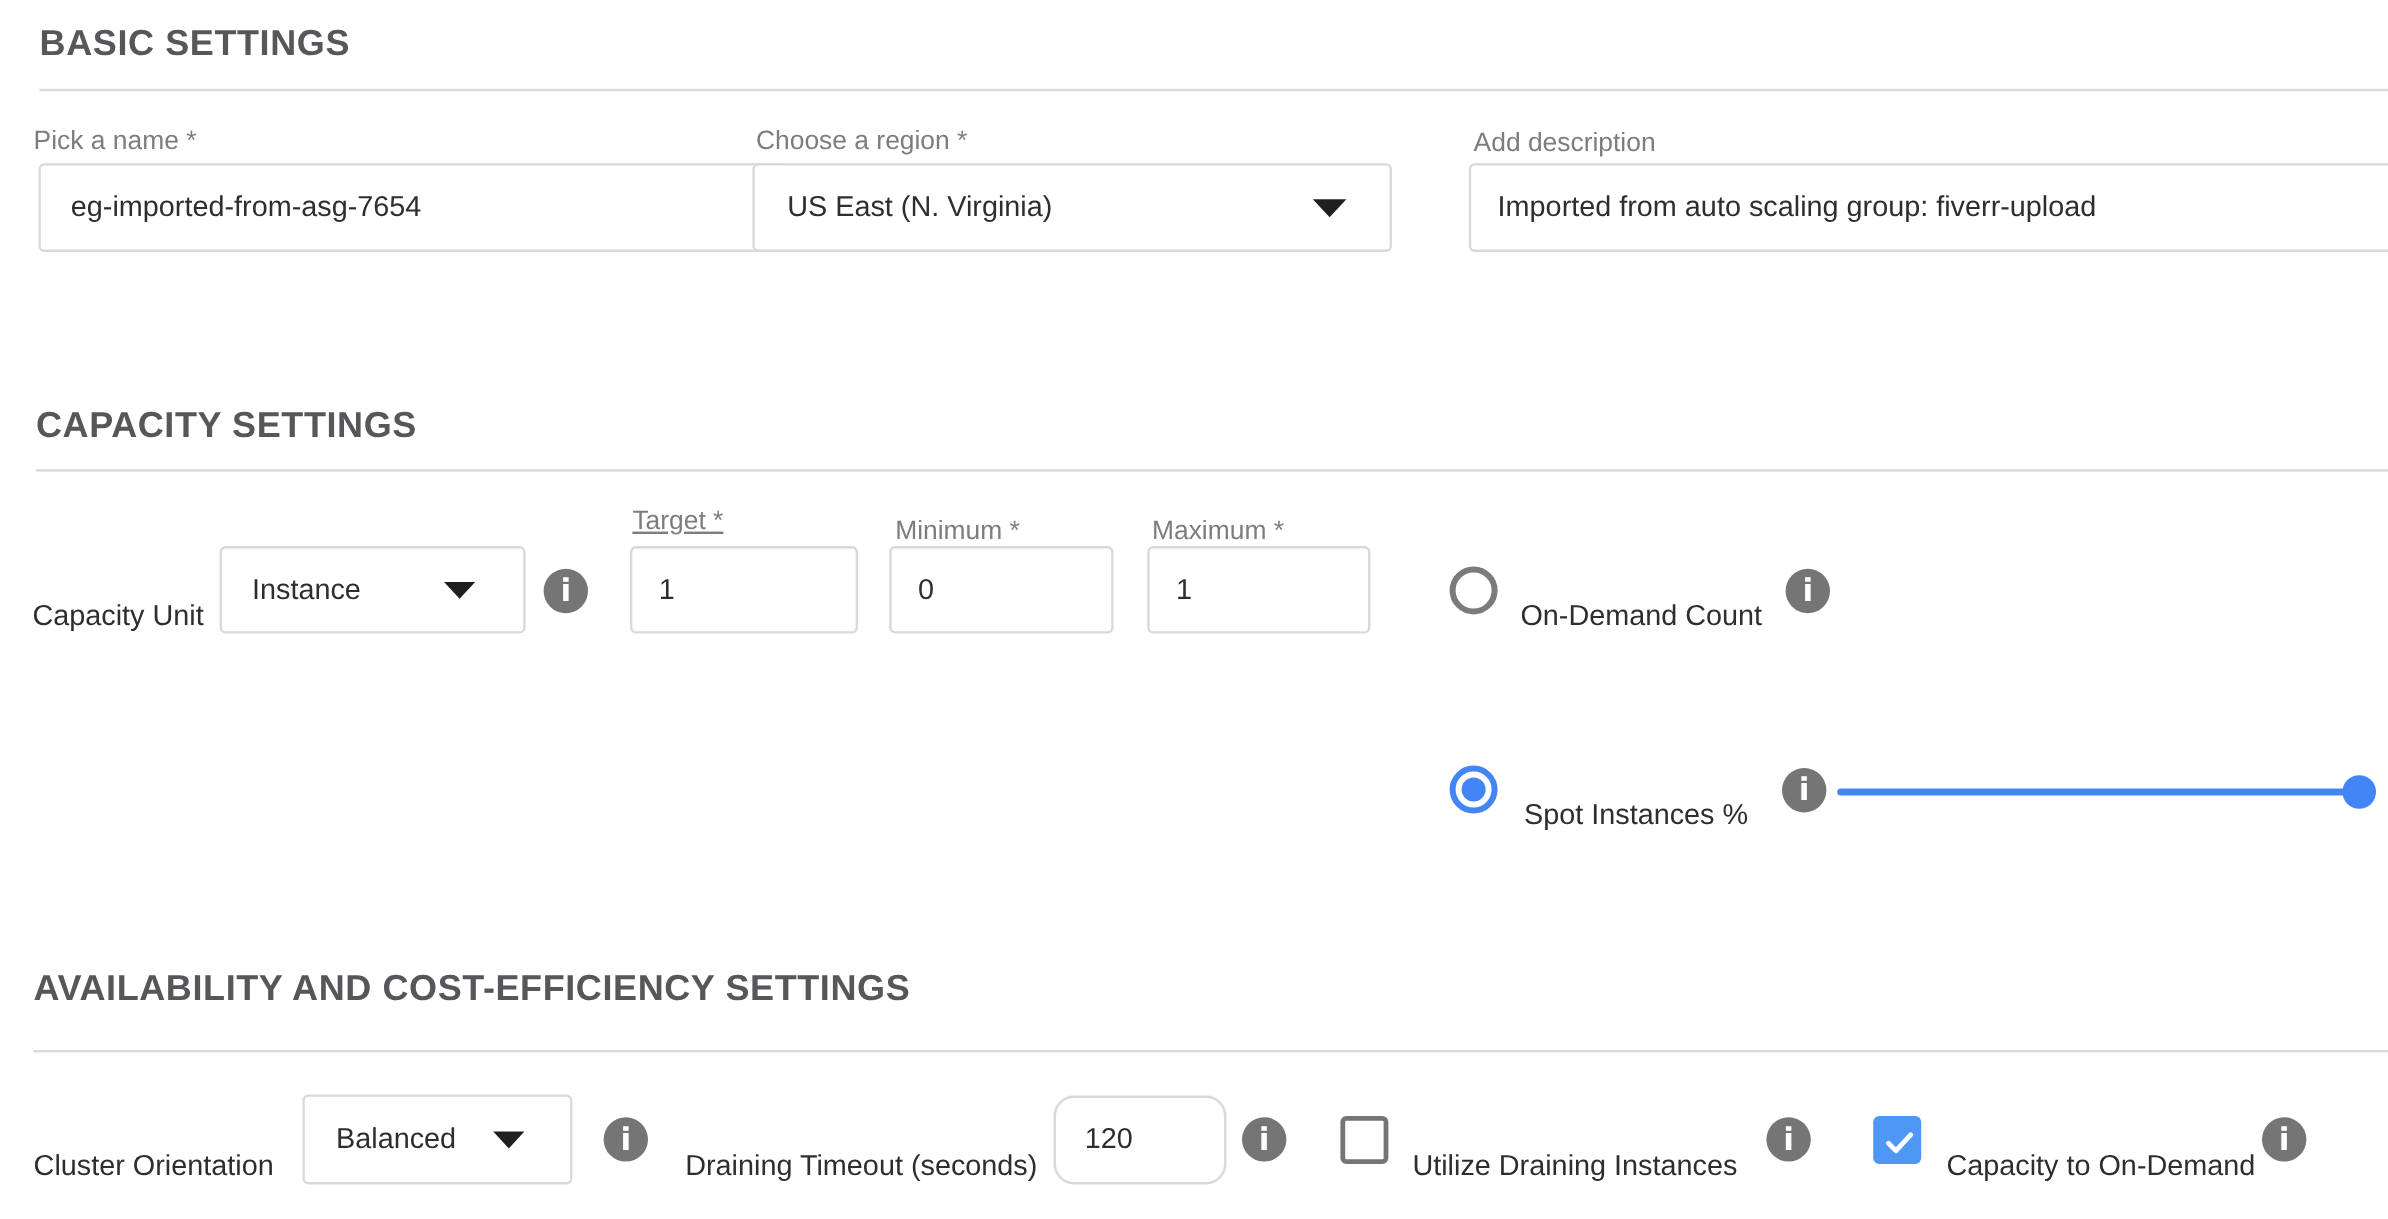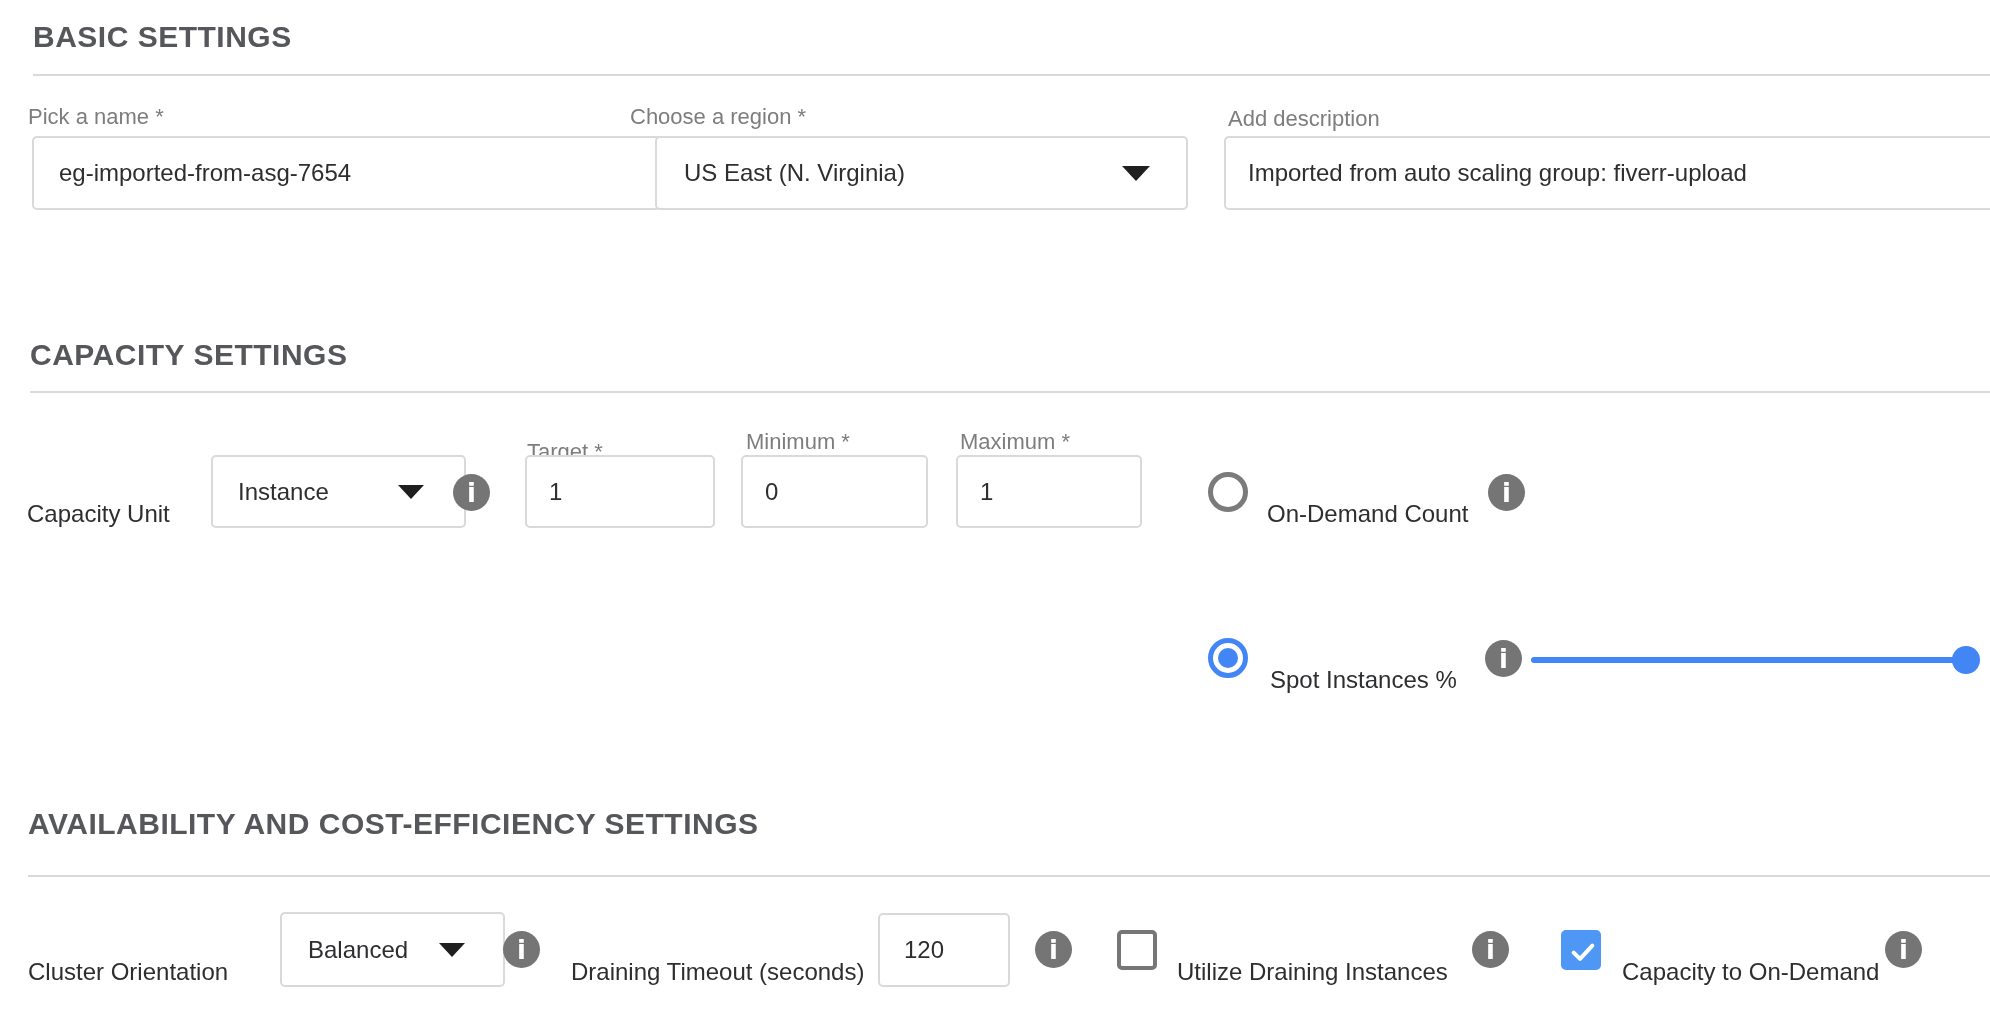--- a/index.html
+++ b/index.html
@@ -30,21 +30,21 @@
   
   .text-input {
     border: 2px solid #d9d9d9; border-radius: 5px; background: #fff;
     font-family: inherit; font-size: 24px; color: #2d2e30;
     outline: none;
   }
 
   
   .select-box {
     border: 2px solid #d9d9d9; border-radius: 5px; background: #fff;
-    display: flex; align-items: center; cursor: pointer; margin-left: 28px;
+    display: flex; align-items: center; cursor: pointer;
   }
   .select-box .select-value {
     font-size: 24px; color: #2d2e30; white-space: nowrap;
   }
   .caret {
     width: 0; height: 0; position: absolute;
     border-left: 14px solid transparent;
     border-right: 14px solid transparent;
     border-top: 15px solid #1f1f1f;
     top: 50%; margin-top: -7px;
@@ -117,21 +117,21 @@
 <div class="abs section-title" style="left:30px; top:338px;">CAPACITY SETTINGS</div>
 <div class="abs divider" style="left:30px; top:391px; right:0;"></div>
 
 <div class="abs inline-label" style="left:27px; top:472px;">Capacity Unit</div>
 <div class="abs select-box" style="left:183px; top:455px; width:255px; height:73px; padding-left:25px;">
   <span class="select-value">Instance</span>
   <span class="caret small" style="right:40px;"></span>
 </div>
 <div class="abs info-icon" style="left:453px; top:474px;">i</div>
 
-<div class="abs field-label" style="left:527px; top:440px;">Target *</div>
+<div class="abs field-label" style="left:527px; top:422px;text-decoration:underline;">Target *</div>
 <input class="abs text-input" style="left: 525px; top: 455px; width: 190px; height: 73px; padding-left: 22px;" value="1">
 
 <div class="abs field-label" style="left:746px; top:430px;">Minimum *</div>
 <input class="abs text-input" style="left: 741px; top: 455px; width: 187px; height: 73px; padding-left: 22px;" value="0">
 
 <div class="abs field-label" style="left:960px; top:430px;">Maximum *</div>
 <input class="abs text-input" style="left: 956px; top: 455px; width: 186px; height: 73px; padding-left: 22px;" value="1">
 
 <div class="radio" style="left:1208px; top:472px;">
   
@@ -151,21 +151,21 @@
 <div class="abs divider" style="left:28px; top:875px; right:0;"></div>
 
 <div class="abs inline-label" style="left:28px; top:930px;">Cluster Orientation</div>
 <div class="abs select-box" style="left:252px; top:912px; width:225px; height:75px; padding-left:26px;">
   <span class="select-value">Balanced</span>
   <span class="caret small" style="right:38px;"></span>
 </div>
 <div class="abs info-icon" style="left:503px; top:931px;">i</div>
 
 <div class="abs inline-label" style="left:571px; top:930px;">Draining Timeout (seconds)</div>
-<input class="abs text-input" style="left: 878px; top: 913px; width: 132px; height: 74px; padding-left: 24px;" value="120">
+<input class="abs text-input" style="left: 878px; top: 913px; width: 144px; height: 74px; padding-left: 24px; border-radius: 17px;" value="120">
 <div class="abs info-icon" style="left:1035px; top:931px;">i</div>
 
 <div class="checkbox" style="left:1117px; top:930px;">
   
 </div>
 <div class="abs inline-label" style="left:1177px; top:930px;">Utilize Draining Instances</div>
 <div class="abs info-icon" style="left:1472px; top:931px;">i</div>
 
 <div class="checkbox checked" style="left:1561px; top:930px;">
   <svg width="32" height="32" viewBox="0 0 24 24">

